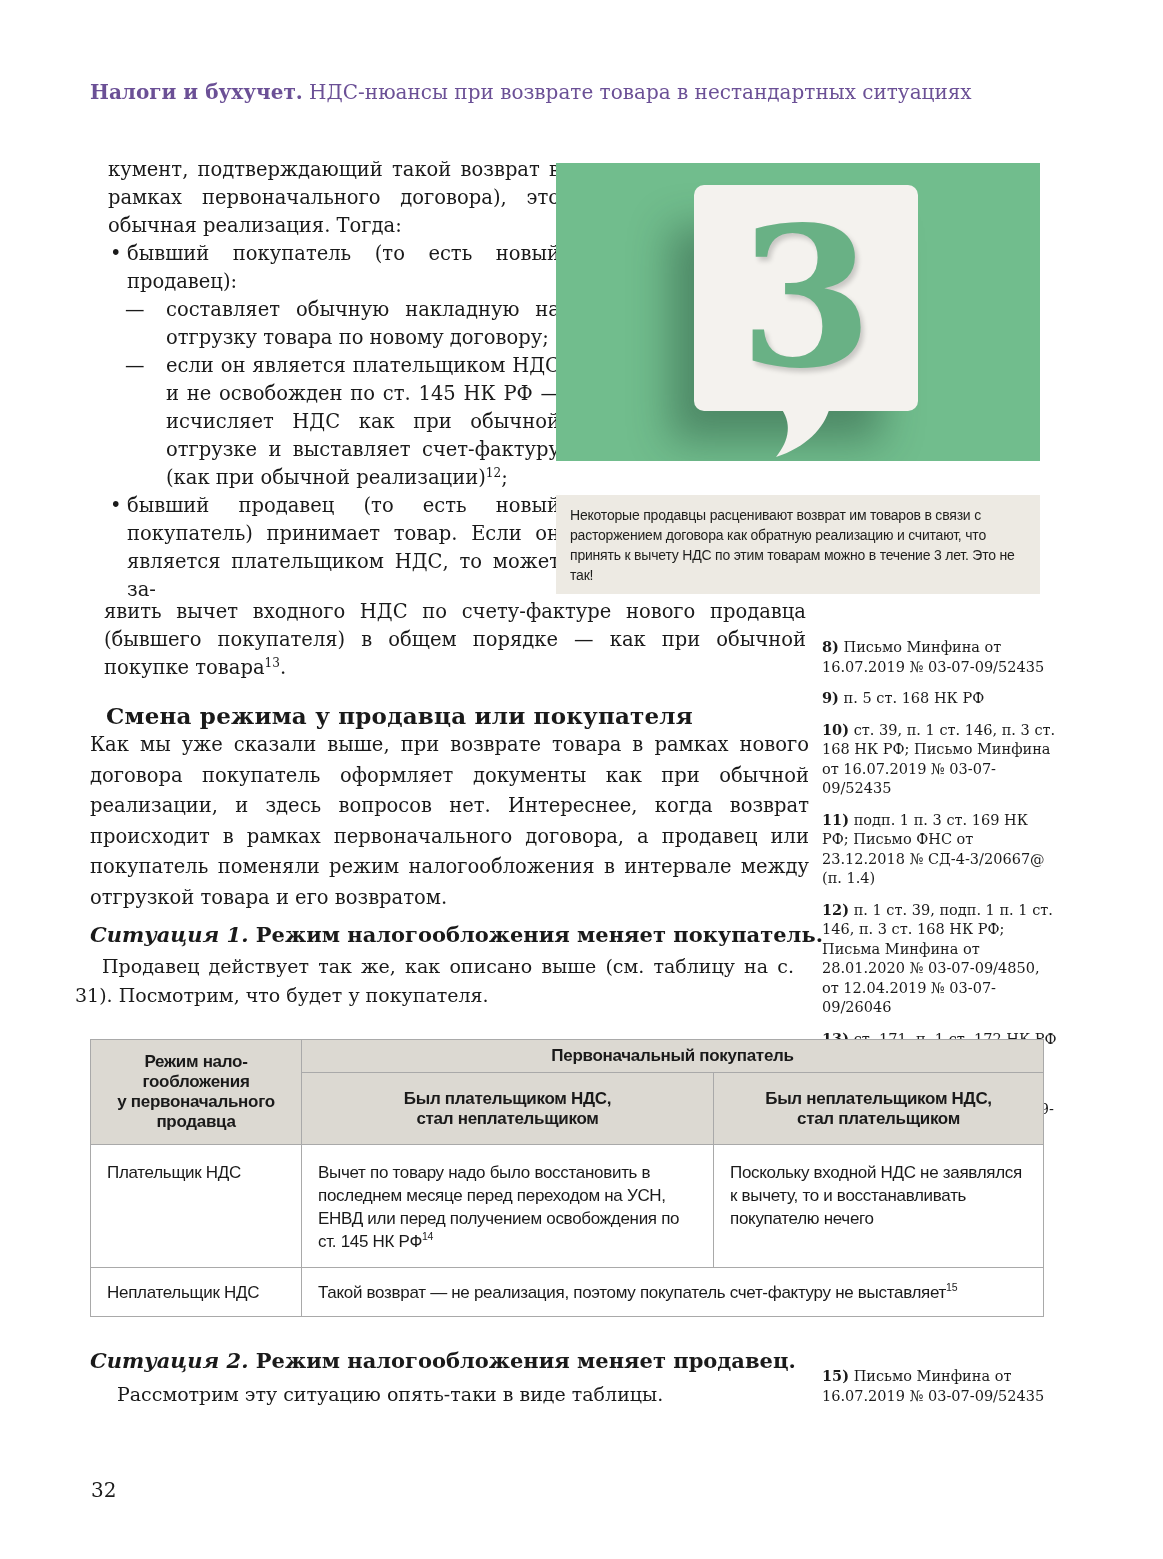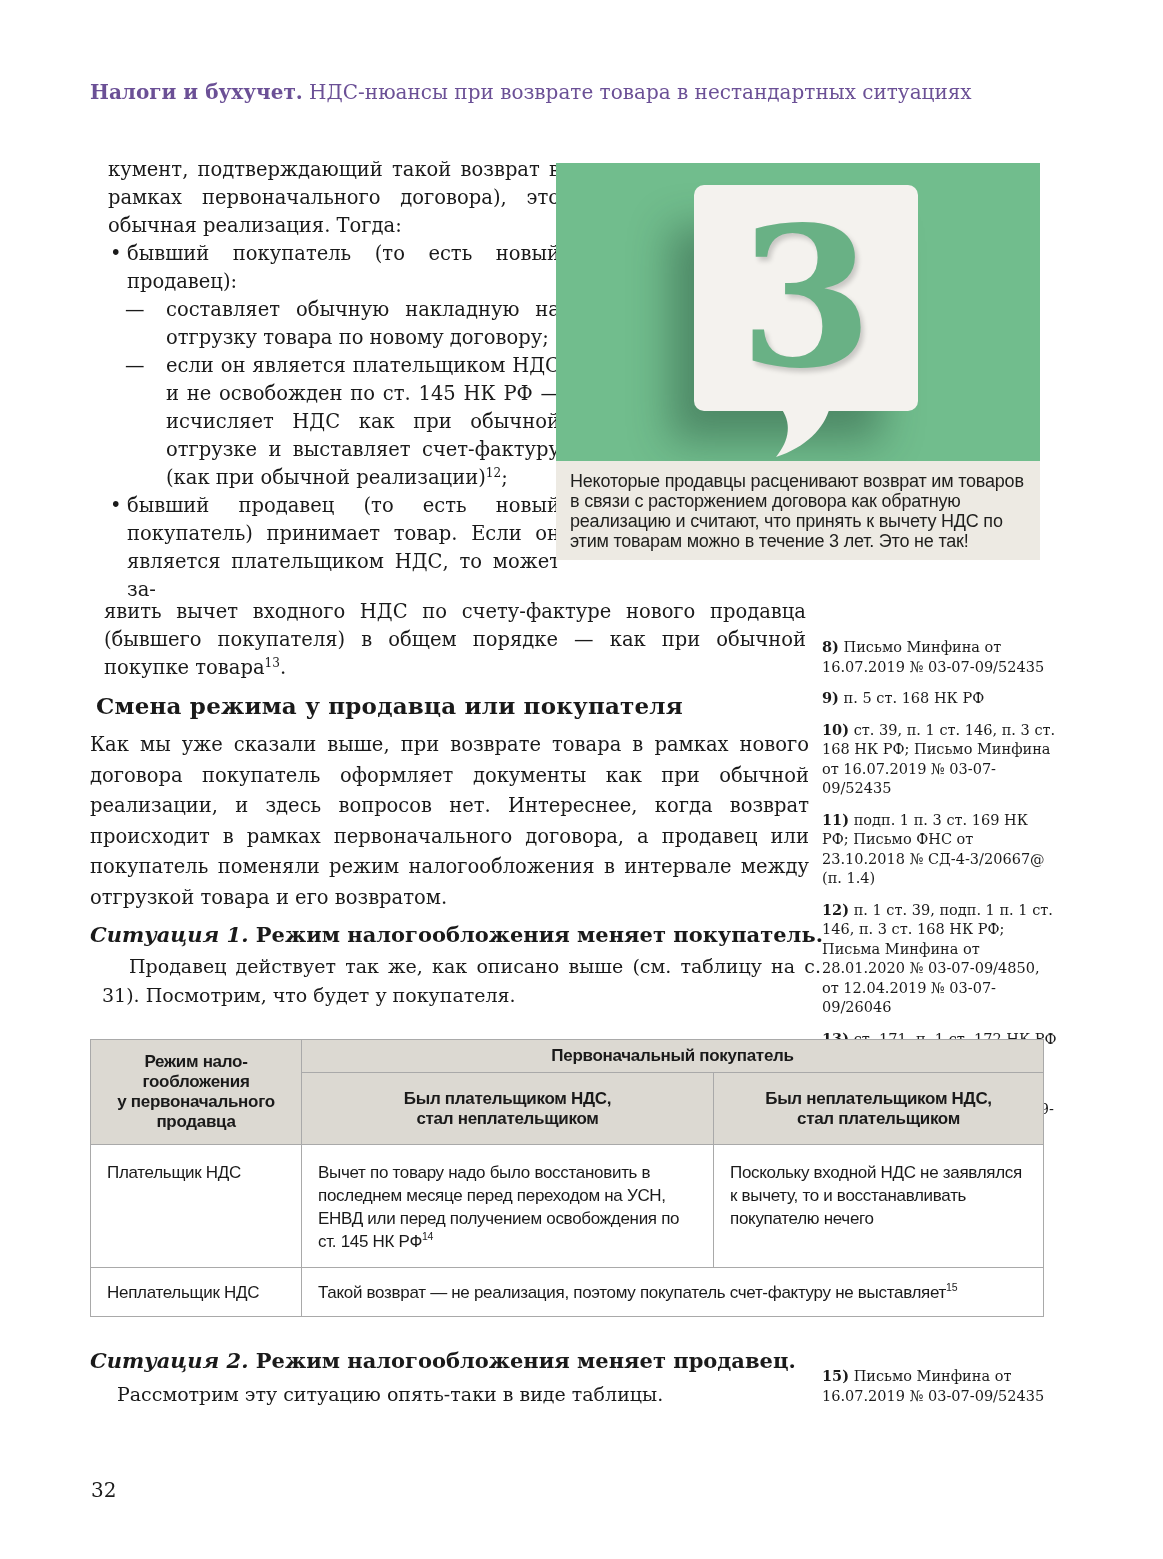--- a/index.html
+++ b/index.html
@@ -36,33 +36,34 @@
     display:flex; align-items:center; justify-content:center;
   }
   .cutout-number {
     font-family:"DejaVu Serif", serif; font-weight:bold;
     font-size:192px; line-height:200px; color:#69b185;
     text-shadow:3px 4px 5px rgba(0,0,0,0.18);
   }
   .bubble-tail { position:absolute; left:212px; top:244px; width:70px; height:50px; }
   .caption {
     background:#edeae3; padding:10px 14px 9px; color:#1e1e1c;
-    font-family:"Liberation Sans", sans-serif; font-size:18px; line-height:20px;
+    font-family:"Liberation Sans", sans-serif; font-size:14px; line-height:20px;
     letter-spacing:-0.2px;
+    margin-top:34px;
   }
 
   
   .sec-head { left:90px; top:686px; font-size:23px; font-weight:bold; letter-spacing:0.2px; }
   .sec-body { left:90px; top:730px; width:719px; font-size:19.5px; line-height:30.5px; text-align:justify; }
 
   .sit-head { font-size:21px; }
   .sit-head .lbl { font-style:italic; font-weight:bold;text-align:right; }
   .sit-head .ttl { font-weight:bold; }
   .sit1-head { left:90px; top:922px; }
-  .sit1-body { left:102px; top:952px; width:719px; font-size:19px; line-height:29px; text-indent:27px; text-align:justify; }
+  .sit1-body { left:75px; top:952px; width:719px; font-size:19px; line-height:29px; text-indent:27px; text-align:justify; }
   .sit2-head { left:90px; top:1348px; }
   .sit2-body { left:90px; top:1380px; width:719px; font-size:19px; line-height:29px; text-indent:27px; }
 
   
   .footnotes { left:822px; top:637px; width:236px; }
   .fn { font-size:14.5px; line-height:19.5px; margin-bottom:11px; }
   .fn .num { font-weight:bold; }
   .fn15 { left:822px; top:1366px; width:240px; }
 
   
@@ -117,33 +118,33 @@
       <div class="bubble">
         <span class="cutout-number">3</span>
       </div>
       <svg class="bubble-tail" viewBox="0 0 70 50" xmlns="http://www.w3.org/2000/svg">
         <path d="M2 0 H62 C56 22 38 40 8 50 C22 33 24 15 12 0 Z" fill="#f4f2ee"></path>
       </svg>
     </div>
     <figcaption class="caption">Некоторые продавцы расценивают возврат им товаров в связи с расторжением договора как обратную реализацию и считают, что принять к вычету НДС по этим товарам можно в течение 3 лет. Это не так!</figcaption>
   </figure>
 
-  <h2 class="abs sec-head" style="margin:6px;text-align:center;">Смена режима у продавца или покупателя</h2>
+  <h2 class="abs sec-head" style="margin:16px;text-align:center;">Смена режима у продавца или покупателя</h2>
   <p class="abs sec-body" style="margin:0;">Как мы уже сказали выше, при возврате товара в рамках нового договора покупатель оформляет документы как при обычной реализации, и здесь вопросов нет. Интереснее, когда возврат происходит в рамках первоначального договора, а продавец или покупатель поменяли режим налогообложения в интервале между отгрузкой товара и его возвратом.</p>
 
   <div class="abs sit-head sit1-head">
     <span class="lbl">Ситуация 1.</span><span class="ttl">  Режим налогообложения меняет покупатель.</span>
   </div>
   <p class="abs sit1-body" style="margin:0;">Продавец действует так же, как описано выше (см. таблицу на с. 31). Посмотрим, что будет у покупателя.</p>
 
   <aside class="abs footnotes">
     <div class="fn"><span class="num">8)</span> <span>Письмо Минфина от 16.07.2019 № 03-07-09/52435</span></div>
     <div class="fn"><span class="num">9)</span> <span>п. 5 ст. 168 НК РФ</span></div>
     <div class="fn"><span class="num">10)</span> <span>ст. 39, п. 1 ст. 146, п. 3 ст. 168 НК РФ; Письмо Минфина от 16.07.2019 № 03-07-09/52435</span></div>
-    <div class="fn"><span class="num">11)</span> <span>подп. 1 п. 3 ст. 169 НК РФ; Письмо ФНС от 23.10.2018 № СД-4-3/20667@ (п. 1.4)</span></div>
+    <div class="fn"><span class="num">11)</span> <span>подп. 1 п. 3 ст. 169 НК РФ; Письмо ФНС от 23.12.2018 № СД-4-3/20667@ (п. 1.4)</span></div>
     <div class="fn"><span class="num">12)</span> <span>п. 1 ст. 39, подп. 1 п. 1 ст. 146, п. 3 ст. 168 НК РФ; Письма Минфина от 28.01.2020 № 03-07-09/4850, от 12.04.2019 № 03-07-09/26046</span></div>
     <div class="fn"><span class="num">13)</span> <span>ст. 171, п. 1 ст. 172 НК РФ</span></div>
     <div class="fn"><span class="num">14)</span> <span>п. 8 ст. 145, подп. 2 п. 3 ст. 170 НК РФ; Определение ВС от 23.09.2019 № 301-ЭС19-16730</span></div>
   </aside>
 
   <table class="abs tbl">
     <colgroup>
         <col class="c1">
         <col class="c2">
         <col class="c3">

